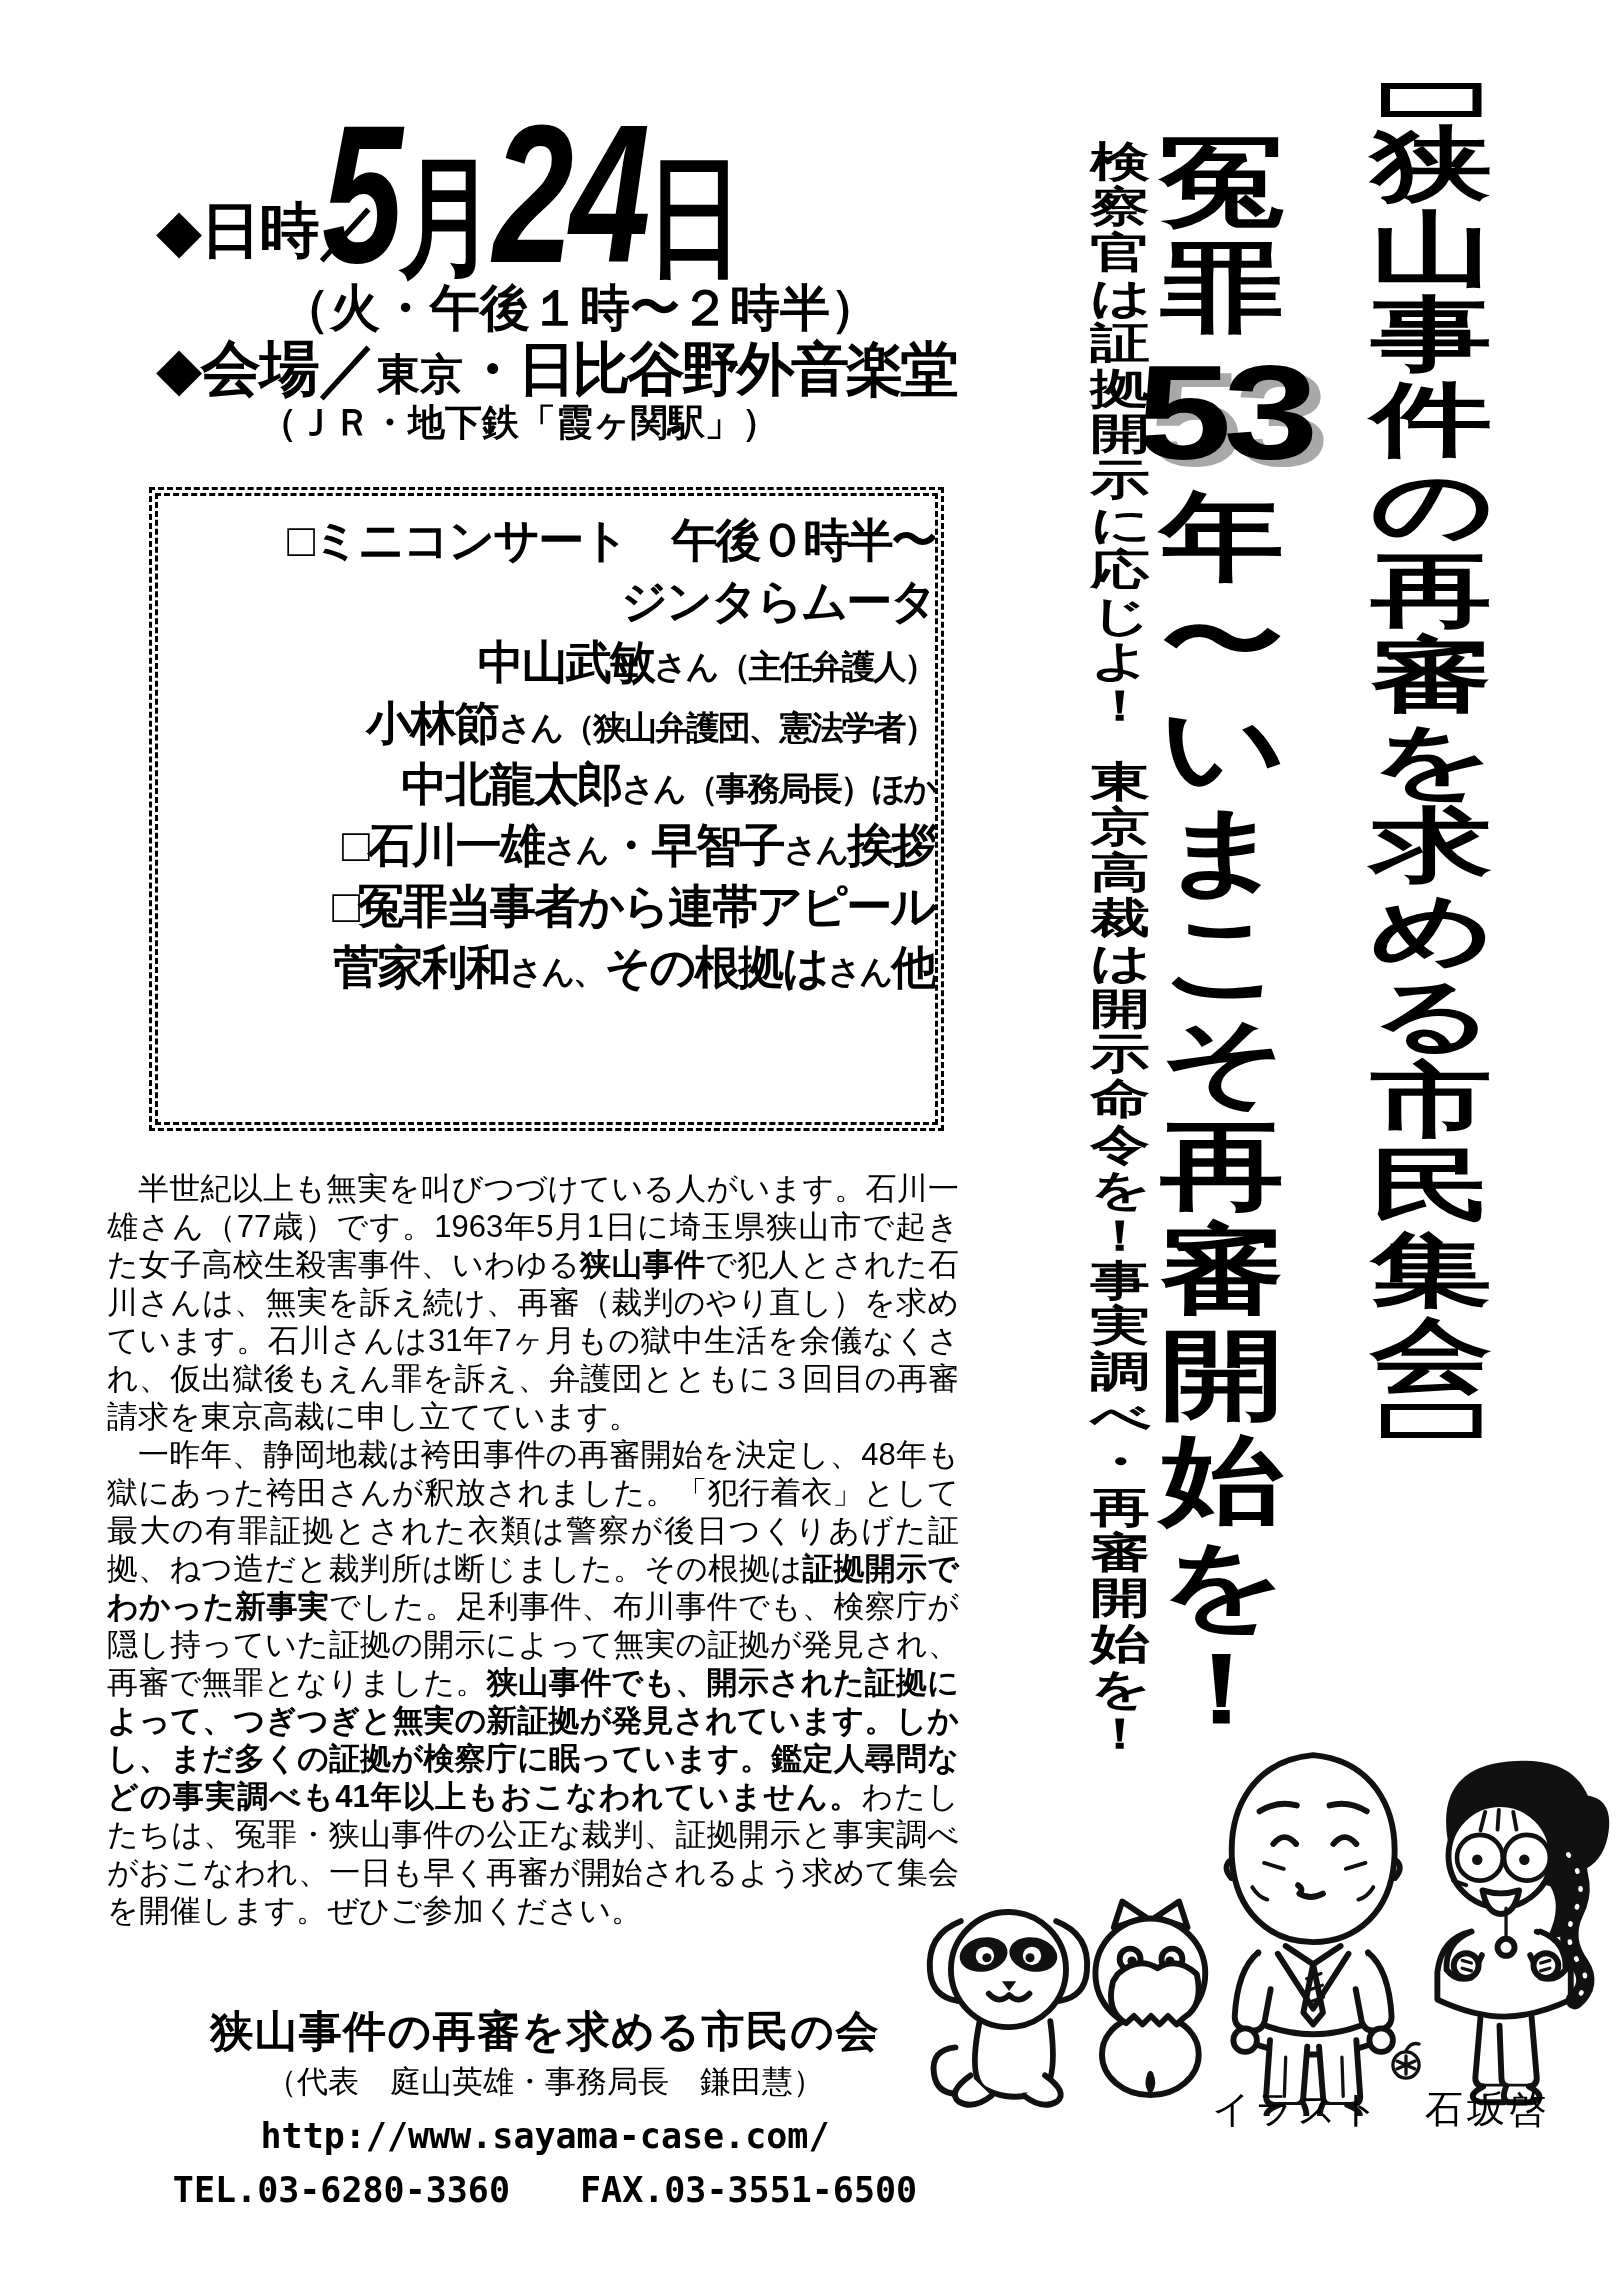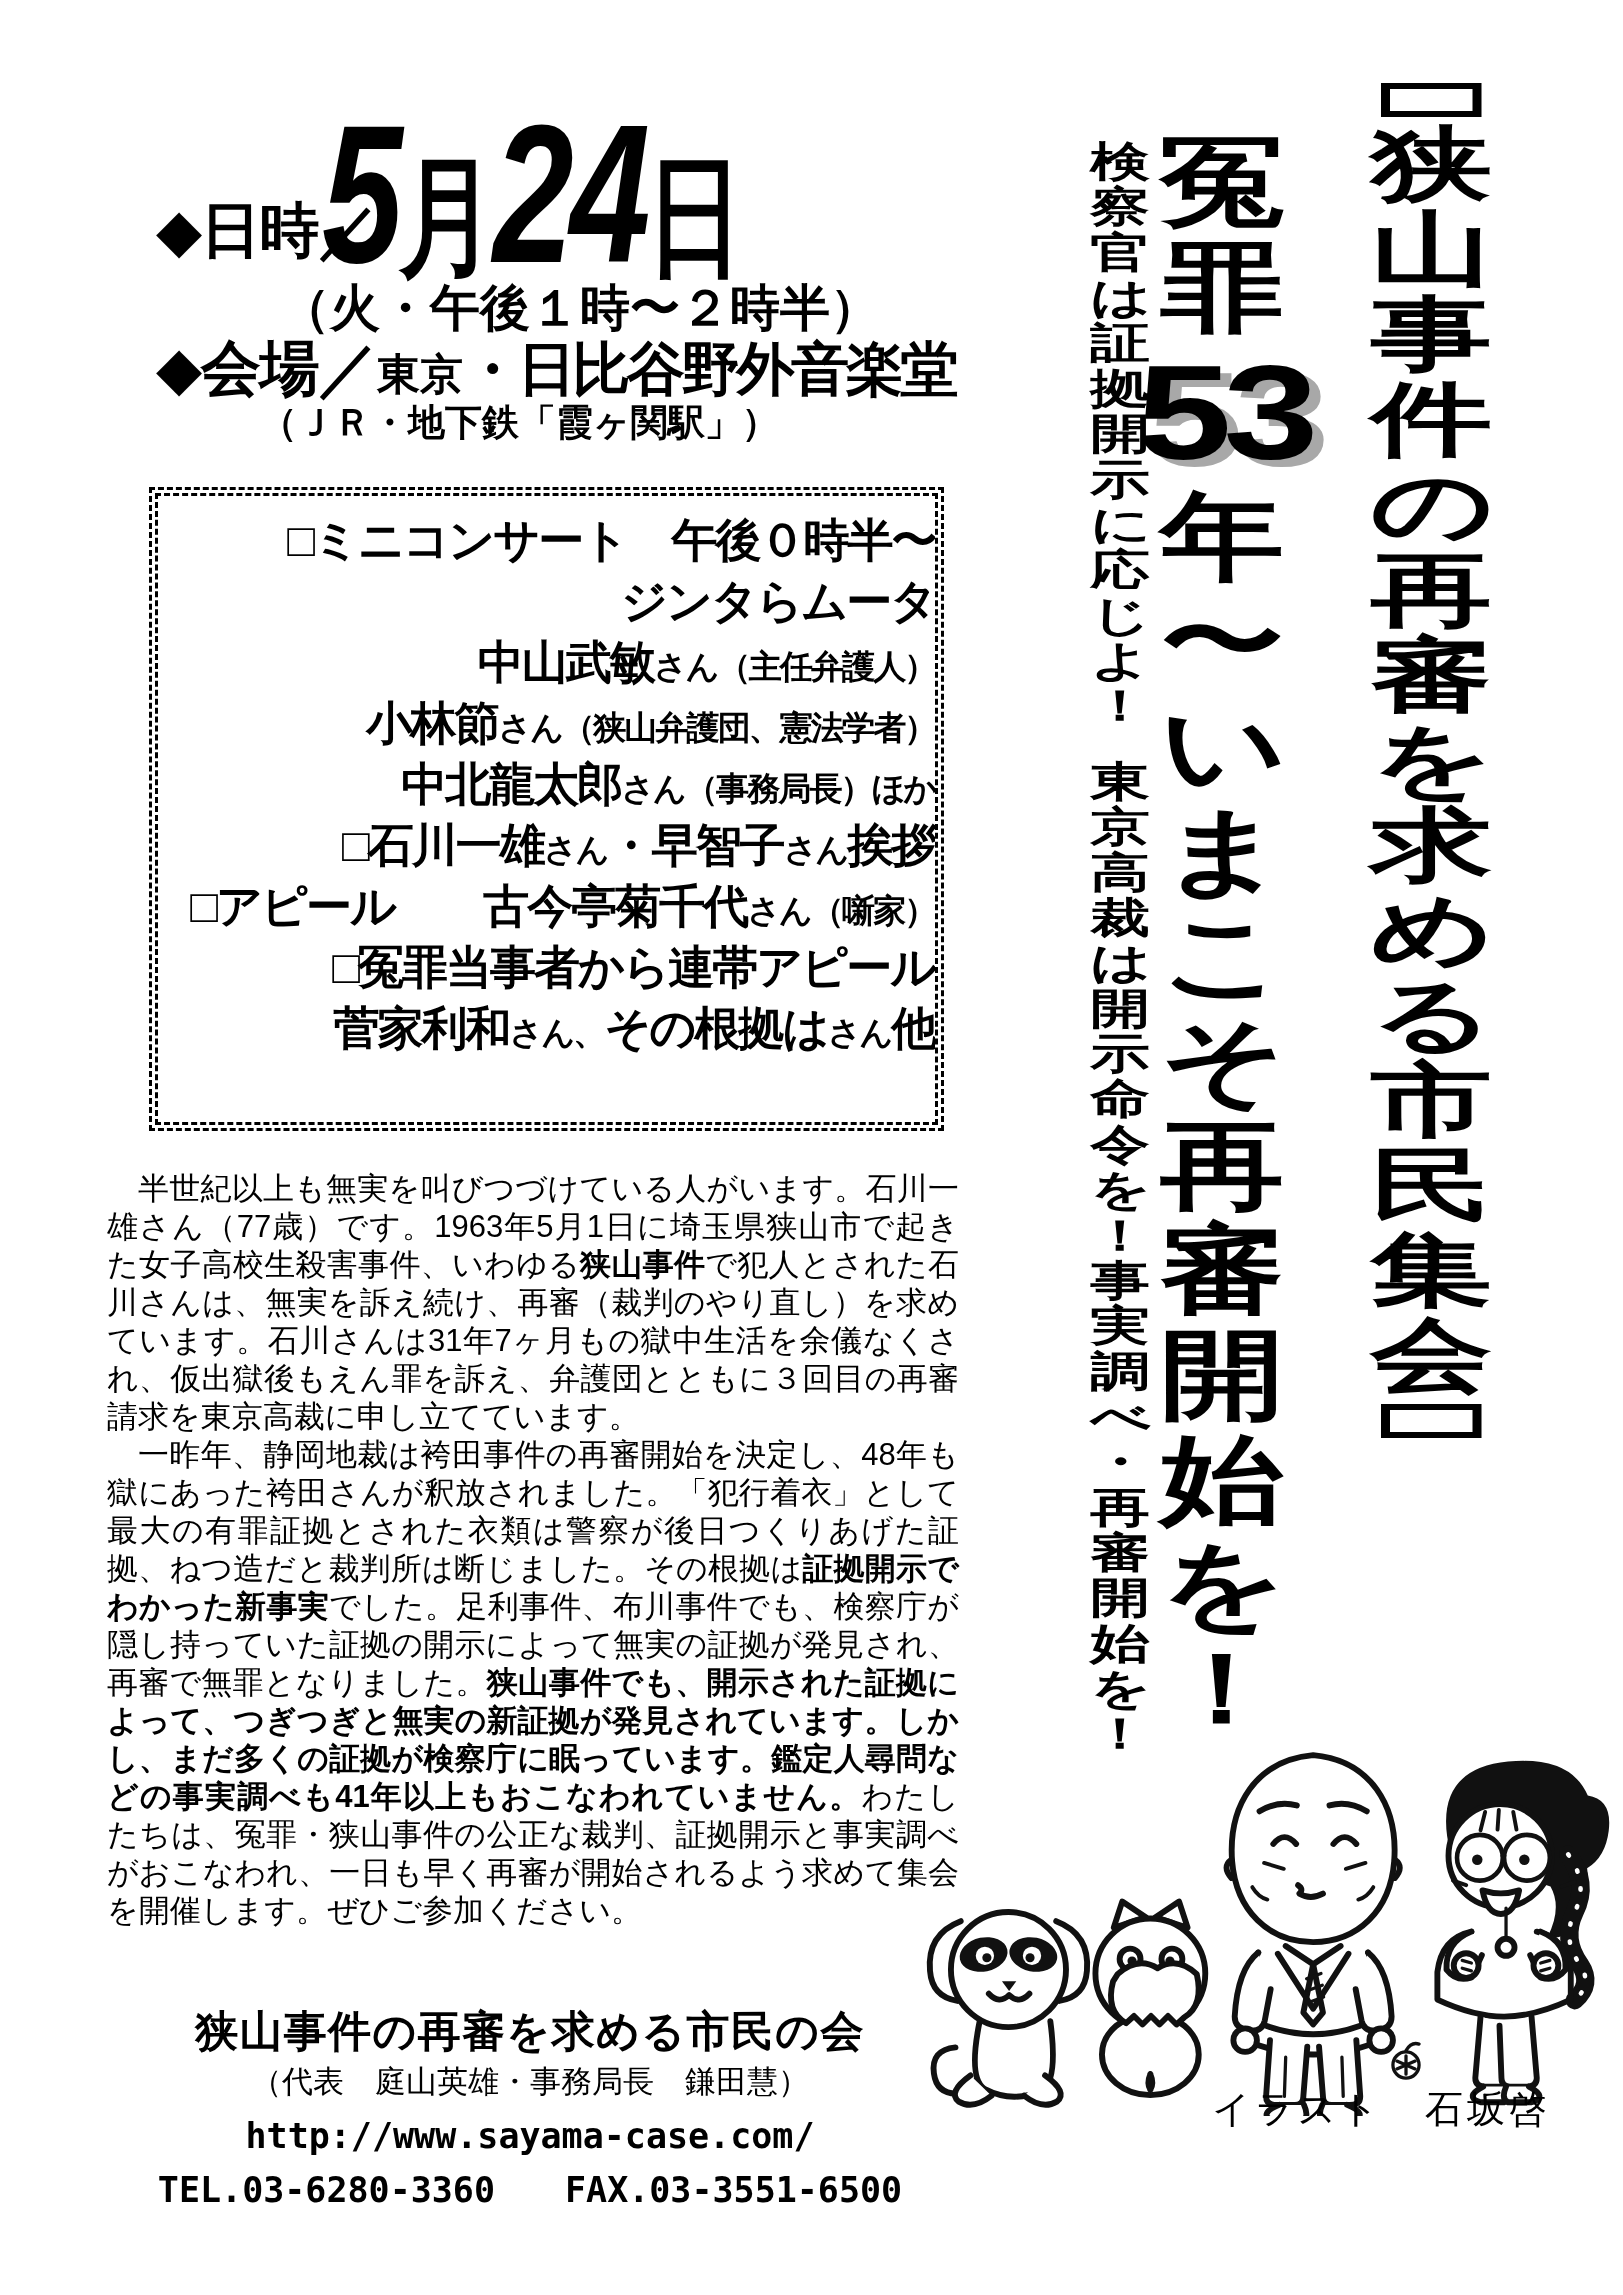--- a/index.html
+++ b/index.html
@@ -34,21 +34,21 @@
   .ind4{padding-left:108px;}
   .ind5{padding-left:36px;}
 
   
   .body-text{position:absolute;left:107px;top:1170px;width:852px;font-size:31px;line-height:38px;
              text-align:justify;letter-spacing:0;}
   .body-text p{margin:0;text-indent:31px;}
   .body-text .b{font-weight:bold;}
 
   
-  .footer{position:absolute;left:105px;top:2003px;width:850px;text-align:center;}
+  .footer{position:absolute;left:120px;top:2003px;width:850px;text-align:center;}
   .f-org{font-size:43px;font-weight:700;letter-spacing:1.3px;}
   .f-rep{font-size:31px;font-weight:500;margin-top:0;}
   .f-url{font-family:"DejaVu Sans Mono","Liberation Mono",monospace;font-size:35px;font-weight:700;margin-top:13px;}
   .f-tel{font-family:"DejaVu Sans Mono","Liberation Mono",monospace;font-size:35px;font-weight:700;margin-top:10.5px;}
 
   
   .v-col{position:absolute;display:flex;flex-direction:column;align-items:center;font-weight:900;}
   .v-col .glyph{display:block;text-align:center;width:1em;}
   .v-main{right:131px;top:77px;font-size:81px;transform:scaleX(1.5);transform-origin:top right;}
   .v-main .glyph{line-height:1.05;}
@@ -87,21 +87,20 @@
   <div class="venue-access">（ＪＲ・地下鉄「霞ヶ関駅」）</div>
 
   <div class="program-box">
     <div class="program-inner">
         <div class="prog-item ind0"><span>□ミニコンサート　午後０時半〜</span></div>
         <div class="prog-item ind1"><span>ジンタらムータ</span></div>
         <div class="prog-item ind2"><span>中山武敏</span><span class="sm">さん</span><span class="sm">（主任弁護人）</span></div>
         <div class="prog-item ind3"><span>小林節</span><span class="sm">さん</span><span class="sm">（狭山弁護団、憲法学者）</span></div>
         <div class="prog-item ind4"><span>中北龍太郎</span><span class="sm">さん</span><span class="sm">（事務局長）</span><span class="sm">ほか</span></div>
         <div class="prog-item ind0"><span>□石川一雄</span><span class="sm">さん</span><span>・早智子</span><span class="sm">さん</span><span>挨拶</span></div>
-        <div class="prog-item ind0"><span>□アピール　　古今亭菊千代</span><span class="sm">さん</span><span class="sm">（噺家）</span></div>
         <div class="prog-item ind0"><span>□冤罪当事者から連帯アピール</span></div>
         <div class="prog-item ind5"><span>菅家利和</span><span class="sm">さん、</span><span>その根拠は</span><span class="sm">さん</span><span>他</span></div>
       </div>
   </div>
 
   <div class="body-text">
       <p><span>半世紀以上も無実を叫びつづけている人がいます。石川一雄さん（77歳）です。1963年5月1日に埼玉県狭山市で起きた女子高校生殺害事件、いわゆる</span><span class="b">狭山事件</span><span>で犯人とされた石川さんは、無実を訴え続け、再審（裁判のやり直し）を求めています。石川さんは31年7ヶ月もの獄中生活を余儀なくされ、仮出獄後もえん罪を訴え、弁護団とともに３回目の再審請求を東京高裁に申し立てています。</span></p>
       <p><span>一昨年、静岡地裁は袴田事件の再審開始を決定し、48年も獄にあった袴田さんが釈放されました。「犯行着衣」として最大の有罪証拠とされた衣類は警察が後日つくりあげた証拠、ねつ造だと裁判所は断じました。その根拠は</span><span class="b">証拠開示でわかった新事実</span><span>でした。足利事件、布川事件でも、検察庁が隠し持っていた証拠の開示によって無実の証拠が発見され、再審で無罪となりました。</span><span class="b">狭山事件でも、開示された証拠によって、つぎつぎと無実の新証拠が発見されています。しかし、まだ多くの証拠が検察庁に眠っています。鑑定人尋問などの事実調べも41年以上もおこなわれていません。</span><span>わたしたちは、冤罪・狭山事件の公正な裁判、証拠開示と事実調べがおこなわれ、一日も早く再審が開始されるよう求めて集会を開催します。ぜひご参加ください。</span></p>
     </div>
 

